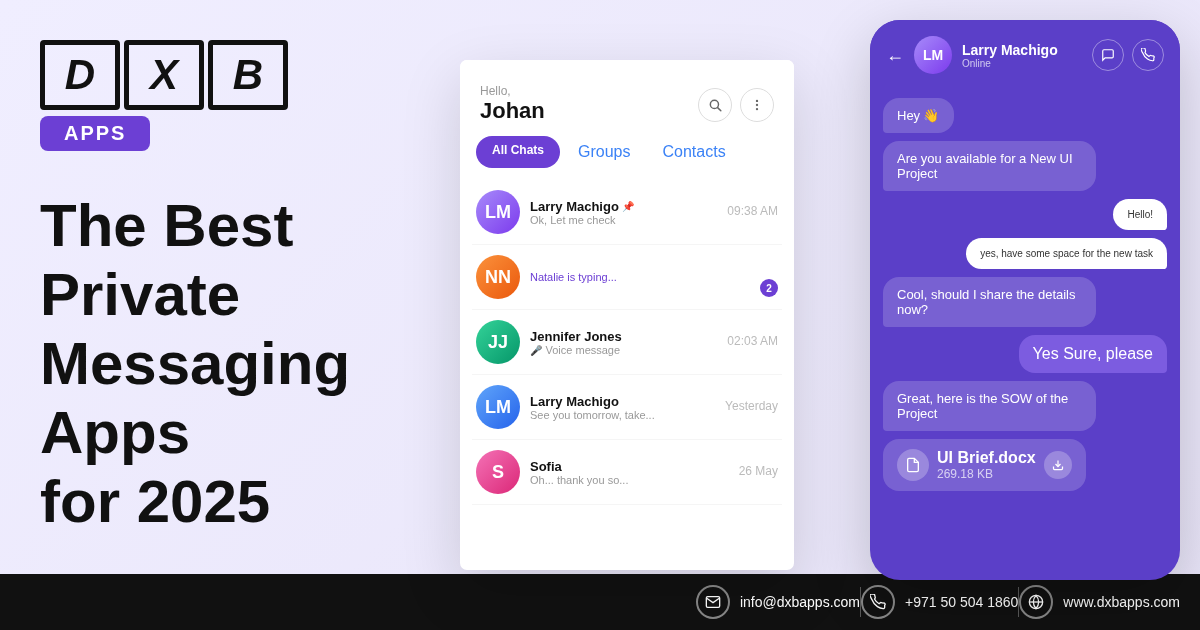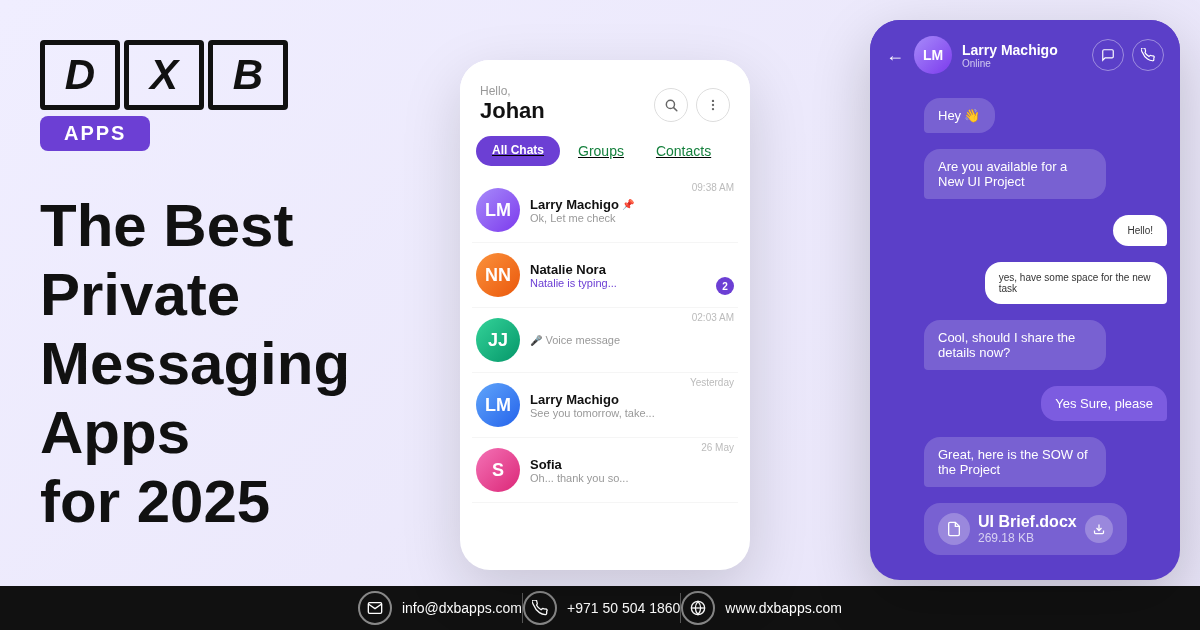--- a/index.html
+++ b/index.html
@@ -107,24 +107,24 @@
       top: 20px;
       width: 720px;
       height: 590px;
     }
 
     
     .phone-chat-list {
       position: absolute;
       left: 0;
       top: 40px;
-      width: 290px;
+      width: 334px;
       height: 510px;
       background: white;
-      border-radius: 30px;
+      border-radius: 7px;
       box-shadow: 0 20px 60px rgba(0,0,0,0.15);
       overflow: hidden;
       z-index: 2;
     }
 
     .phone-header {
       padding: 24px 20px 12px;
       background: white;
     }
     .hello-text {
@@ -155,34 +155,33 @@
       color: #555;
       font-size: 14px;
     }
 
     
     .tab-bar {
       display: flex;
       gap: 4px;
       padding: 0 16px 12px;
       background: white;
-      text-decoration: underline;
     }
     .tab-active {
       background: #6c3fd4;
       color: white;
       padding: 7px 16px;
       border-radius: 20px;
       font-size: 12px;
       font-weight: 600;
     }
     .tab-inactive {
-      color: #15803d;
+      color: #3b82f6;
       padding: 7px 14px;
-      font-size: 14px;
+      font-size: 16px;
       font-weight: 500;
     }
 
     
     .chat-list {
       padding: 0 12px;
     }
     .chat-item {
       display: flex;
       align-items: center;
@@ -222,25 +221,25 @@
     }
     .chat-preview {
       font-size: 11px;
       color: #999;
       white-space: nowrap;
       overflow: hidden;
       text-overflow: ellipsis;
     }
     .chat-preview-purple { color: #6c3fd4; }
     .chat-time {
-      font-size: 10px;
+      font-size: 12px;
       color: #bbb;
       position: absolute;
       right: 4px;
-      top: 4px;
+      top: 24px;
     }
     .badge-count {
       background: #6c3fd4;
       color: white;
       border-radius: 50%;
       width: 18px;
       height: 18px;
       font-size: 10px;
       font-weight: 700;
       display: flex;
@@ -317,24 +316,23 @@
       justify-content: center;
       color: white;
       font-size: 13px;
     }
 
     
     .messages-area {
       padding: 12px 13px;
       display: flex;
       flex-direction: column;
-      gap: 16px;
+      gap: 8px;
       height: calc(100% - 70px);
       overflow-y: auto;
-      margin-left: 41px;
     }
 
     .msg-received {
       background: rgba(255,255,255,0.18);
       color: white;
       padding: 10px 14px;
       border-radius: 16px 16px 16px 4px;
       font-size: 13px;
       max-width: 75%;
       align-self: flex-start;
@@ -346,21 +344,21 @@
       border-radius: 16px 16px 4px 16px;
       font-size: 10px;
       max-width: 75%;
       align-self: flex-end;
     }
     .msg-sent-purple {
       background: #7c5ce0;
       color: white;
       padding: 10px 14px;
       border-radius: 16px 16px 4px 16px;
-      font-size: 13px;
+      font-size: 16px;
       max-width: 75%;
       align-self: flex-end;
     }
 
     .file-bubble {
       background: rgba(255,255,255,0.18);
       color: white;
       padding: 10px 14px;
       border-radius: 16px;
       font-size: 12px;
@@ -394,24 +392,24 @@
       font-size: 12px;
     }
 
     
     .footer-bar {
       position: absolute;
       bottom: 0;
       left: 0;
       right: 0;
       background: #111;
-      height: 44px;
-      display: flex;
-      align-items: center;
-      justify-content: center;
+      height: 56px;
+      display: flex;
+      align-items: center;
+      justify-content: flex-end;
       padding: 0 20px;
     }
     .footer-item {
       display: flex;
       align-items: center;
       gap: 10px;
       color: white;
     }
     .footer-icon-circle {
       width: 34px;
@@ -500,29 +498,29 @@
             <span class="pin-icon">📌</span>
           </div>
           <div class="chat-preview">Ok, Let me check</div>
         </div>
         <div class="chat-time">09:38 AM</div>
       </div>
 
       <div class="chat-item">
         <div class="avatar av-natalie">NN</div>
         <div class="chat-info">
-          <div class="chat-name">Natalie Nora</div>
           <div class="chat-preview chat-preview-purple">Natalie is typing...</div>
         </div>
         <div class="badge-count">2</div>
       </div>
 
       <div class="chat-item">
         <div class="avatar av-jennifer">JJ</div>
         <div class="chat-info">
+          <div class="chat-name">Jennifer Jones</div>
           <div class="chat-preview">
             <span style="color:#aaa; font-size:10px;">🎤</span>
             Voice message
           </div>
         </div>
         <div class="chat-time">02:03 AM</div>
       </div>
 
       <div class="chat-item">
         <div class="avatar av-larry2">LM</div>

